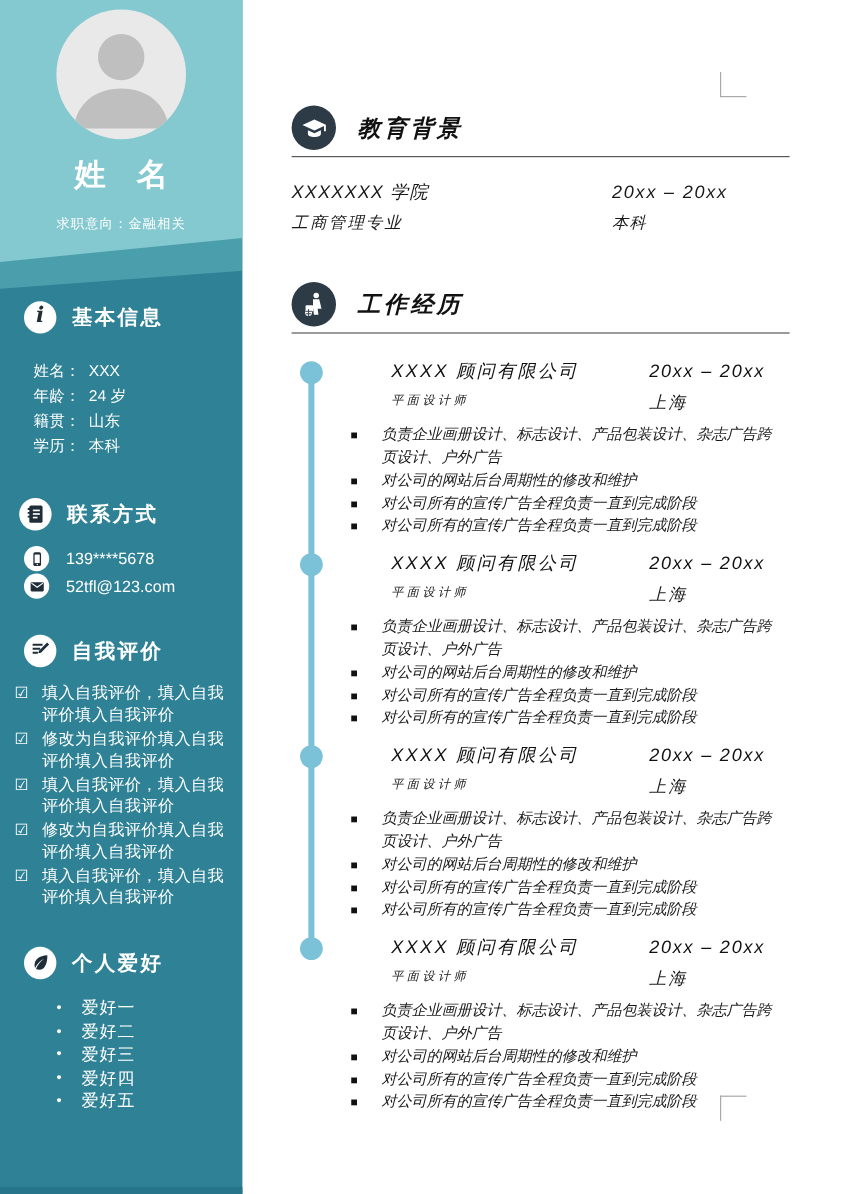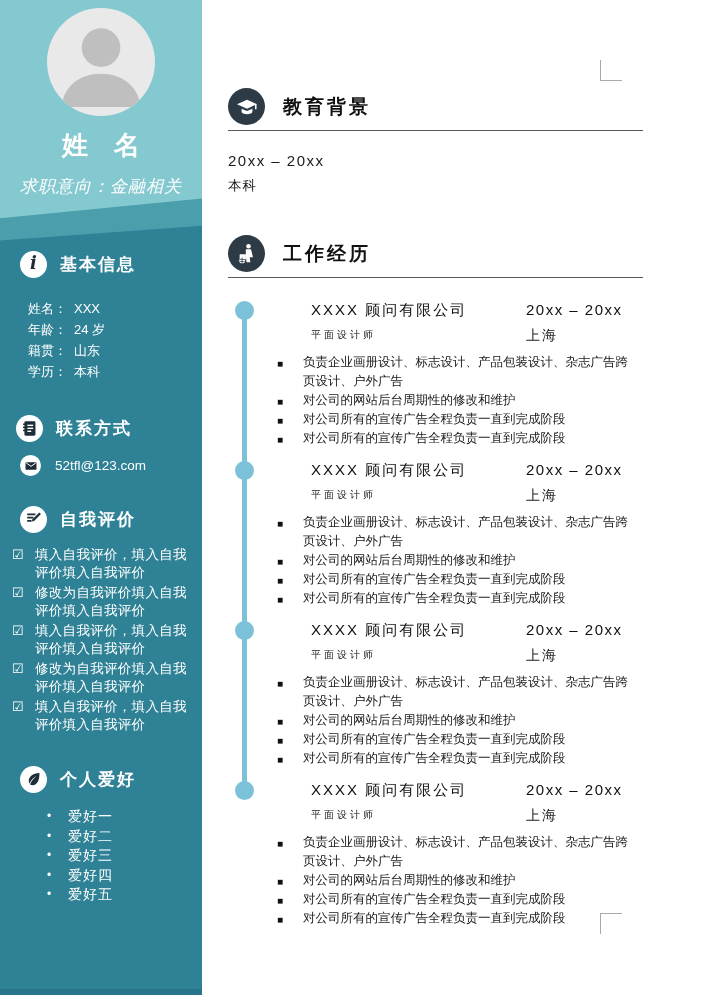--- a/index.html
+++ b/index.html
@@ -12,21 +12,21 @@
           clip-path:polygon(0 0,100% 0,100% 91%,0 97%);}
   .bg-light{position:absolute;top:0;left:0;width:202px;height:248px;background:#84C9CF;
           clip-path:polygon(0 0,100% 0,100% 80%,0 88%);}
   .side-top{position:absolute;top:0;left:0;width:182px;height:248px;z-index:2;}
   .avatar{position:absolute;top:8px;left:47px;width:108px;height:108px;border-radius:50%;
           background:#e9e9e9;overflow:hidden;}
   .avatar svg{width:100%;height:100%;display:block;}
   .side-name{position:absolute;top:128px;left:0;width:202px;text-align:center;color:#fff;
           font-size:26px;font-weight:bold;line-height:34px;}
   .side-intent{position:absolute;top:176px;left:0;width:202px;text-align:center;color:#fff;
-          font-size:17px;line-height:22px;letter-spacing:1px;font-style:italic;}
+          font-size:11px;line-height:22px;letter-spacing:1px;}
   .side-footer{position:absolute;bottom:0;left:0;width:202px;height:6px;background:#26758a;}
 
   .side-sections{position:absolute;top:248px;left:0;width:202px;z-index:2;color:#fff;}
   .sec-head{display:flex;align-items:center;gap:13px;padding-left:20px;height:28px;}
   .sec-head .wicon{width:27px;height:27px;border-radius:50%;background:#fff;flex:0 0 auto;
           display:flex;align-items:center;justify-content:center;overflow:hidden;}
   .sec-head .wicon svg{width:21px;height:21px;display:block;}
   .sec-title{font-size:17px;font-weight:bold;letter-spacing:2px;}
   .glyph-i{font-family:"DejaVu Serif",serif;font-style:italic;font-weight:bold;
           font-size:18px;color:#1F2D38;line-height:1;transform:translateY(-1px);}
@@ -49,21 +49,21 @@
   .eval-items{margin:13px 0 0 0;padding-left:12px;}
   .eval-item{display:flex;margin-bottom:2px;}
   .eval-item .chk{width:13px;margin-right:10px;font-size:13px;line-height:18px;}
   .eval-item .etext{width:152px;font-size:13.5px;line-height:18px;letter-spacing:0.3px;}
 
   .hobby-items{margin:14px 0 0 47px;}
   .hobby-item{display:flex;align-items:center;line-height:19.5px;font-size:14px;letter-spacing:1px;}
   .hobby-item .dot{width:8px;margin-right:13px;font-size:12px;}
 
   
-  .main{position:absolute;left:228px;top:88px;width:415px;}
+  .main{position:absolute;left:243px;top:88px;width:415px;font-style:italic;}
   .m-head{display:flex;align-items:center;gap:18px;height:37px;}
   .m-head .dicon{width:37px;height:37px;border-radius:50%;background:#2D3B47;flex:0 0 auto;
           display:flex;align-items:center;justify-content:center;}
   .m-head .dicon svg{width:26px;height:26px;display:block;}
   .m-title{font-size:19px;font-weight:bold;letter-spacing:3px;color:#111;}
   .divider{border-bottom:1px solid #595959;margin-top:5px;height:0;}
 
   .edu-entry{display:flex;margin-top:18px;}
   .edu-left{width:267px;}
   .edu-right{width:148px;}
@@ -155,20 +155,30 @@
             <rect x="9.6" y="11" width="6.6" height="1.6" fill="#fff"></rect>
             <rect x="9.6" y="14.4" width="4.4" height="1.6" fill="#fff"></rect>
           </svg>
         </span>
         <span class="sec-title">联系方式</span>
       </div>
       <div class="contact-rows">
         <div class="contact-row">
           <span class="cicon">
             <svg viewBox="0 0 24 24">
+              <rect x="7.2" y="3.4" width="9.6" height="17.2" rx="2" fill="#1F2D38"></rect>
+              <rect x="8.8" y="6.2" width="6.4" height="10.6" fill="#fff"></rect>
+              <circle cx="12" cy="18.6" r="0.9" fill="#fff"></circle>
+            </svg>
+          </span>
+          <span class="cval">139****5678</span>
+        </div>
+        <div class="contact-row">
+          <span class="cicon">
+            <svg viewBox="0 0 24 24">
               <rect x="3.8" y="6.2" width="16.4" height="11.6" rx="1.4" fill="#1F2D38"></rect>
               <path d="M4.8 7.4 12 12.6l7.2-5.2" fill="none" stroke="#fff" stroke-width="1.5"></path>
             </svg>
           </span>
           <span class="cval">52tfl@123.com</span>
         </div>
       </div>
 
       <div class="sec-head h-eval">
         <span class="wicon">
@@ -244,20 +254,24 @@
         <svg viewBox="0 0 24 24" fill="#fff">
           <path d="M12 5.2 2.8 9.4l9.2 4.2 7.4-3.4v3.9h1.4V9.6l.4-.2z"></path>
           <path d="M7 13.5v2.8c0 1.3 2.2 2.3 5 2.3s5-1 5-2.3v-2.8l-5 2.3z"></path>
         </svg>
       </span>
       <span class="m-title">教育背景</span>
     </div>
     <div class="divider"></div>
 
     <div class="edu-entry">
+      <div class="edu-left">
+        <div class="edu-school">XXXXXXX 学院</div>
+        <div class="edu-major">工商管理专业</div>
+      </div>
       <div class="edu-right">
         <div class="edu-period">20xx – 20xx</div>
         <div class="edu-degree">本科</div>
       </div>
     </div>
 
     <div class="m-head work-head">
       <span class="dicon">
         <svg viewBox="0 0 24 24">
           <circle cx="13.4" cy="4.9" r="2.1" fill="#fff"></circle>

